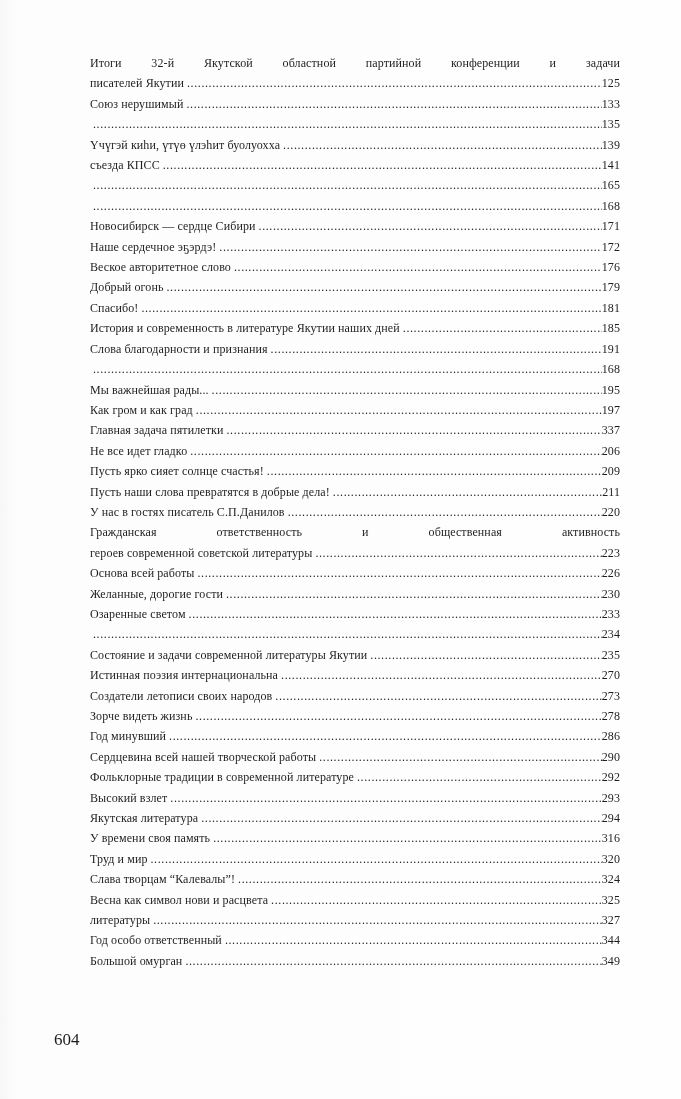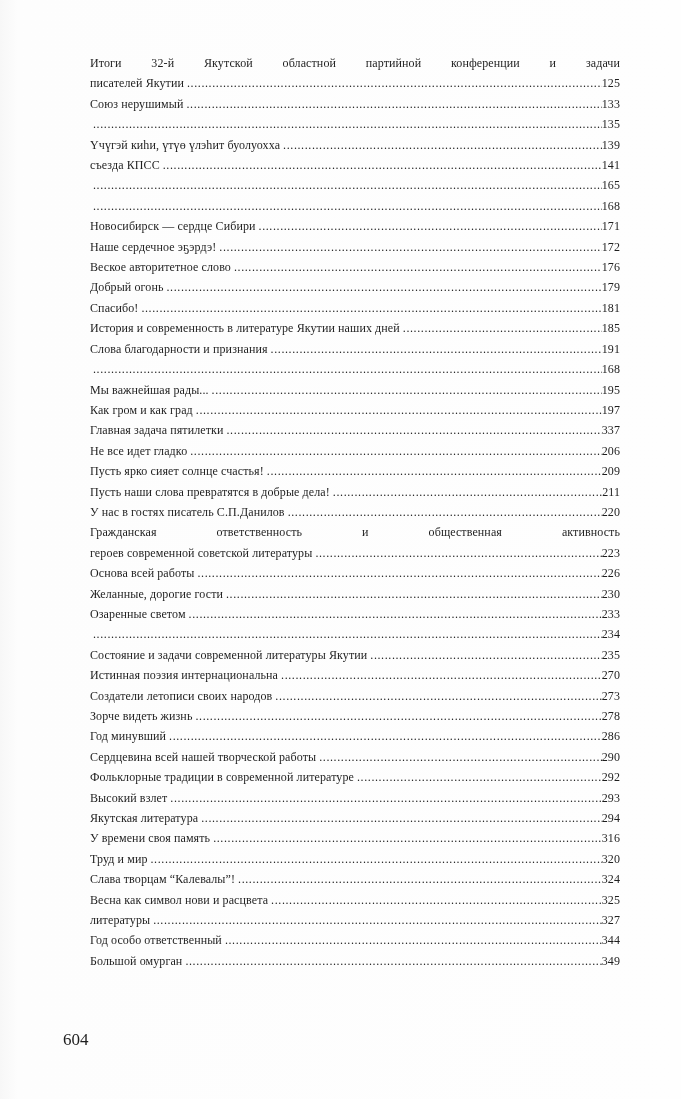--- a/index.html
+++ b/index.html
@@ -45,21 +45,21 @@
     white-space: nowrap;
     padding-left: 3px;
   }
   .leader::after {
     content: "..................................................................................................................................................................";
     letter-spacing: 0.6px;
   }
   .pg { white-space: nowrap; }
   .folio {
     position: absolute;
-    left: 63px;
+    left: 54px;
     top: 1030px;
     font-size: 17px;
     line-height: 20.4px;
   }
 </style>
 </head>
 <body>
 
 <div class="page">
   <div class="toc">

